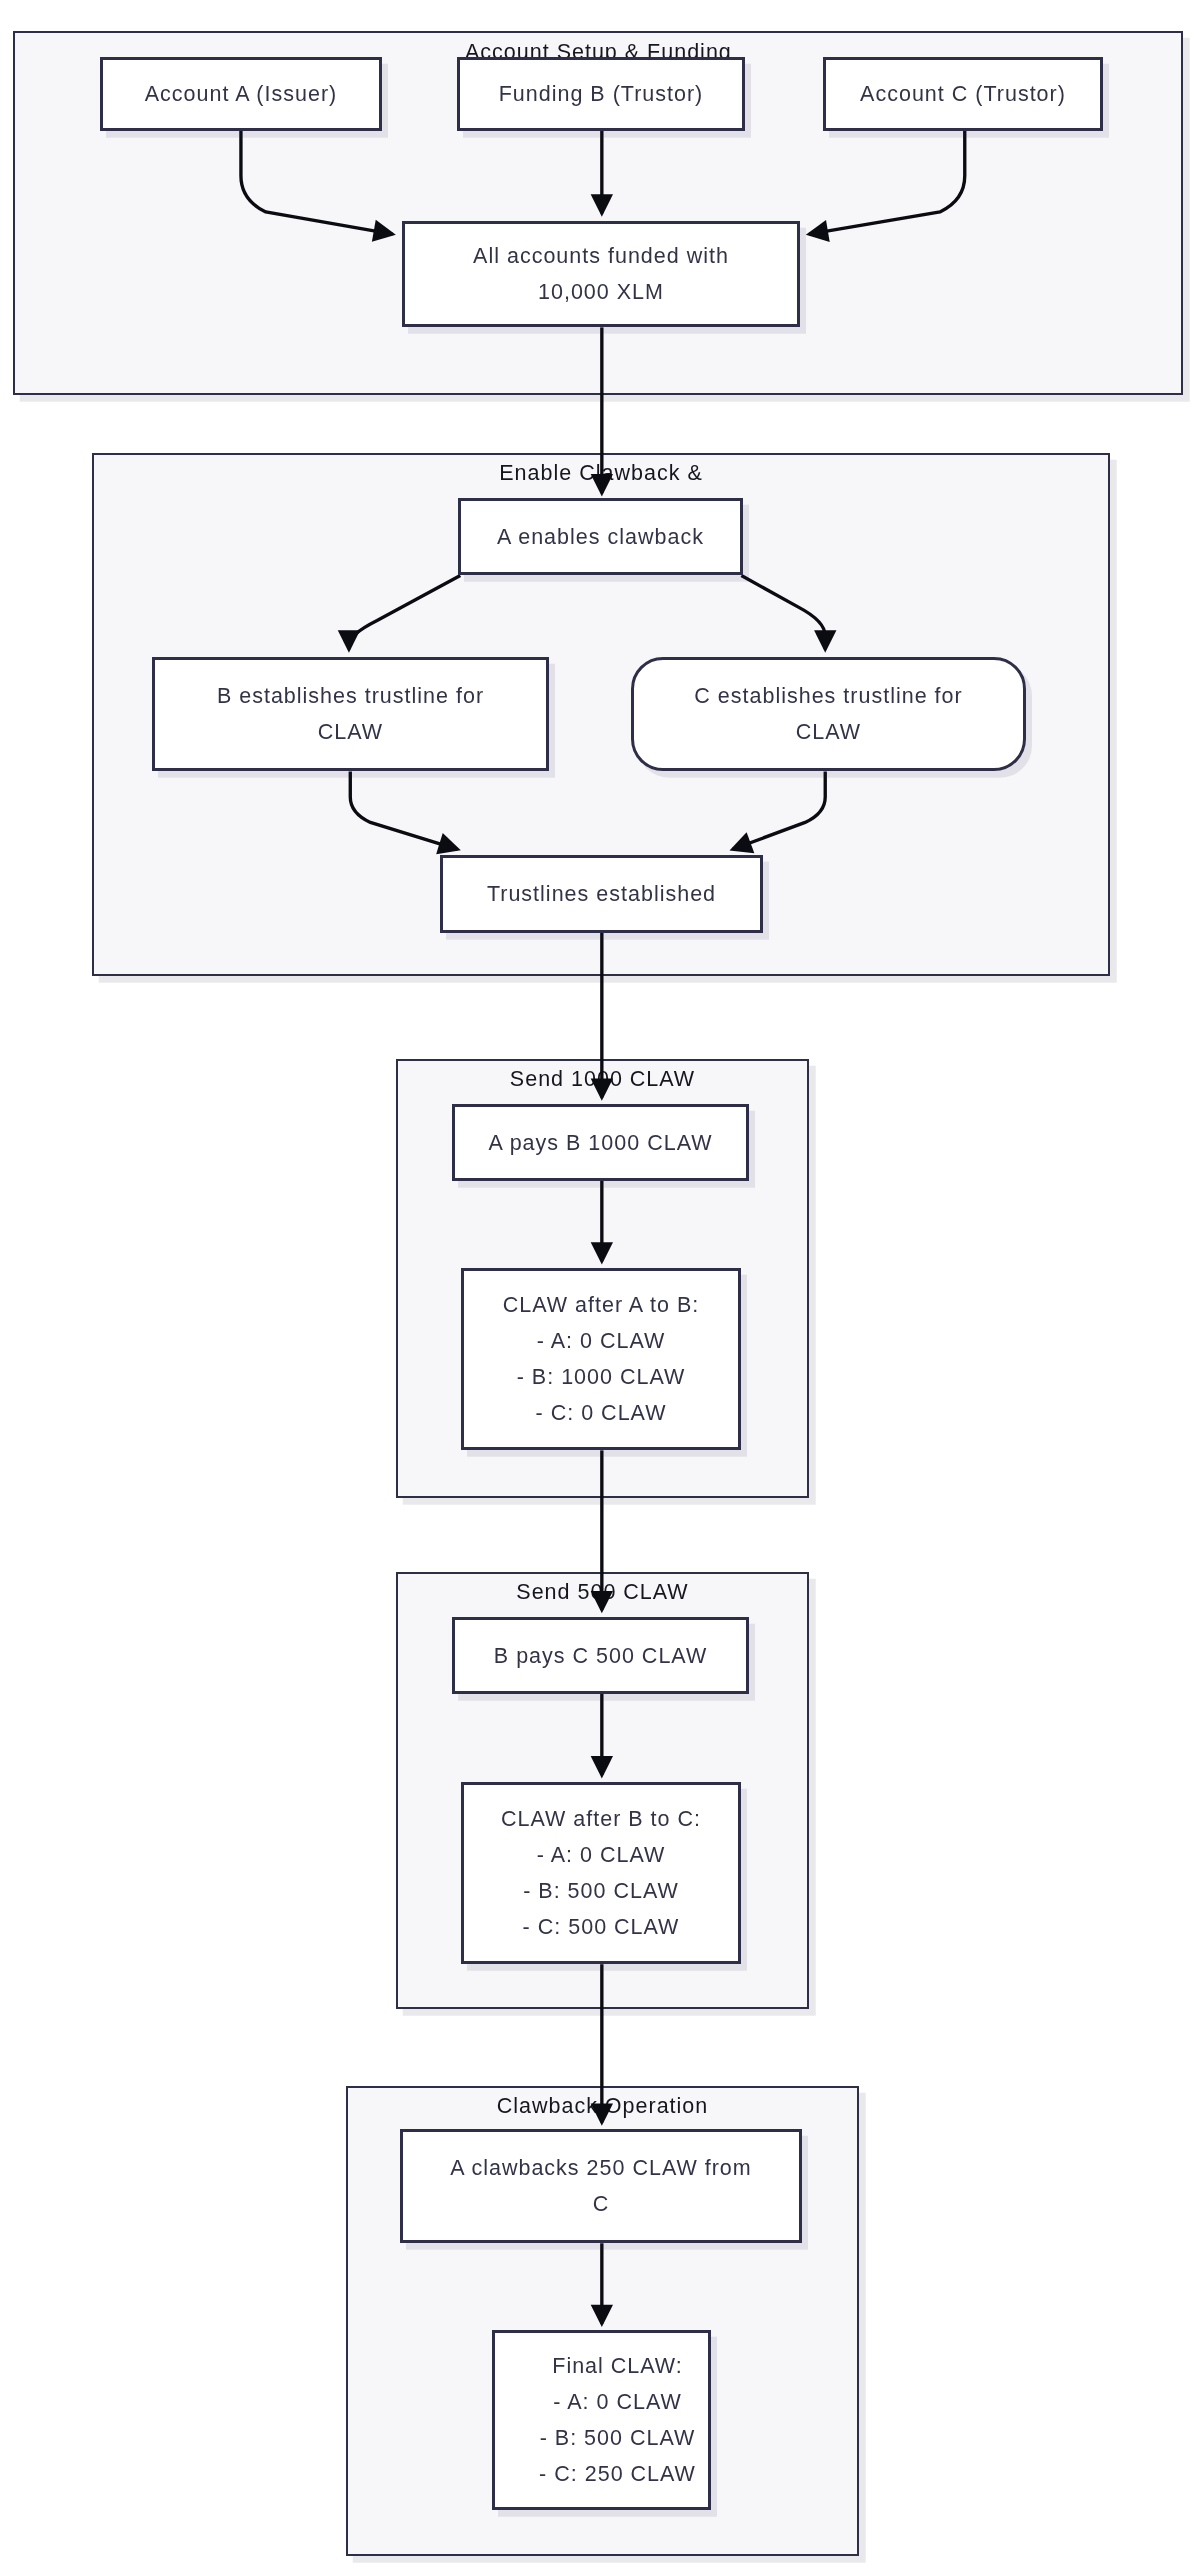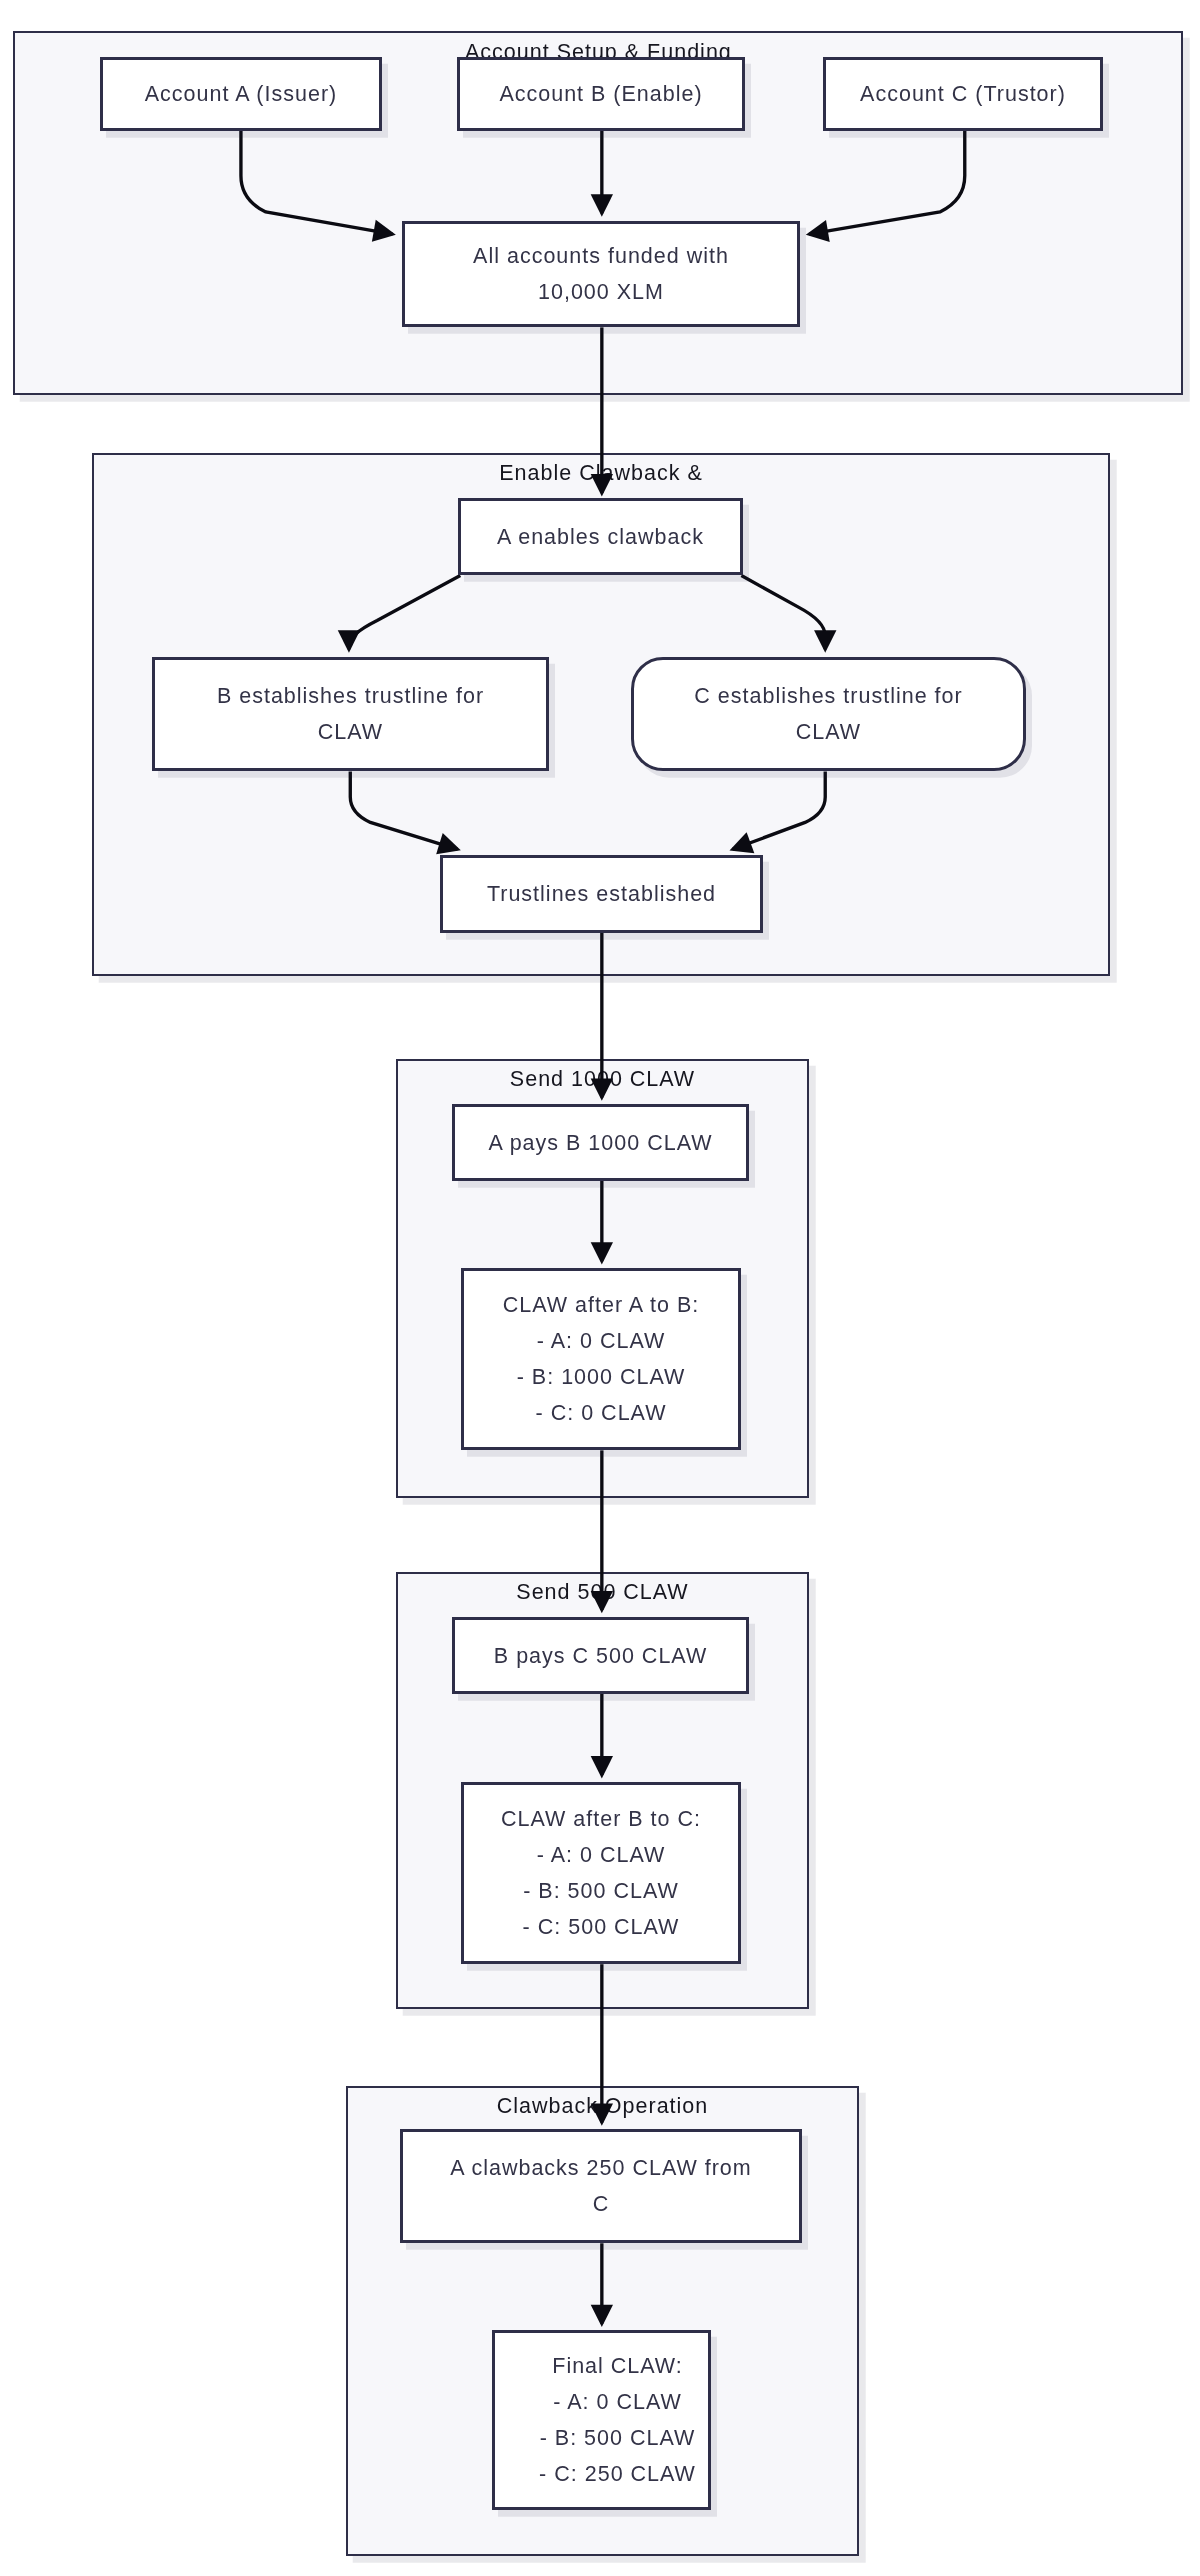--- a/index.html
+++ b/index.html
@@ -105,21 +105,21 @@
     <path class="edge" marker-end="url(#ah)" d="M 897 2525 L 897 2646"></path>
     <path class="edge" marker-end="url(#ah)" d="M 897 2928 L 897 3164"></path>
     <path class="edge" marker-end="url(#ah)" d="M 897 3344 L 897 3464"></path>
   </svg>
 
   <div class="node" style="left:100px; top:57px; width:282px; height:74px;">
     <span class="line">Account A (Issuer)</span>
   </div>
 
   <div class="node" style="left:457px; top:57px; width:288px; height:74px;">
-    <span class="line">Account B (Enable)</span>
+    <span class="line">Funding B (Trustor)</span>
   </div>
 
   <div class="node" style="left:823px; top:57px; width:280px; height:74px;">
     <span class="line">Account C (Trustor)</span>
   </div>
 
   <div class="node" style="left:402px; top:221px; width:398px; height:106px;">
     <span class="line">All accounts funded with</span>
     <span class="line">10,000 XLM</span>
   </div>

